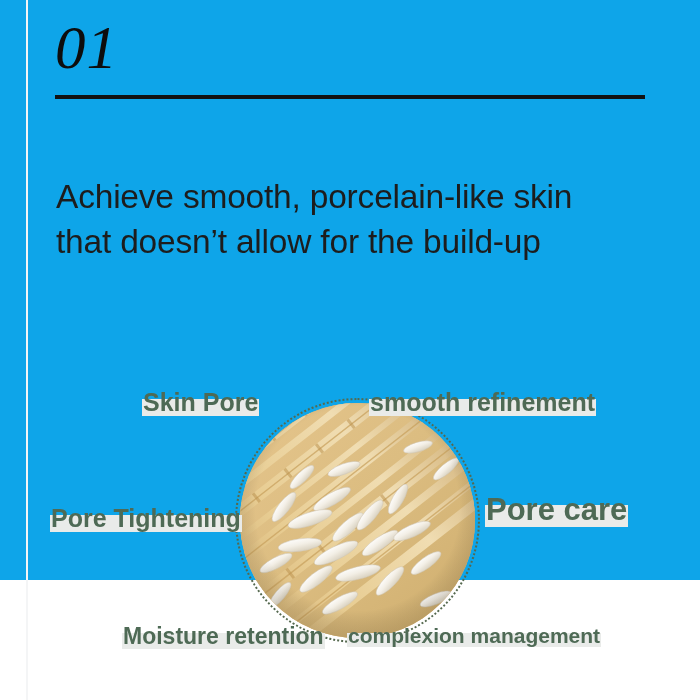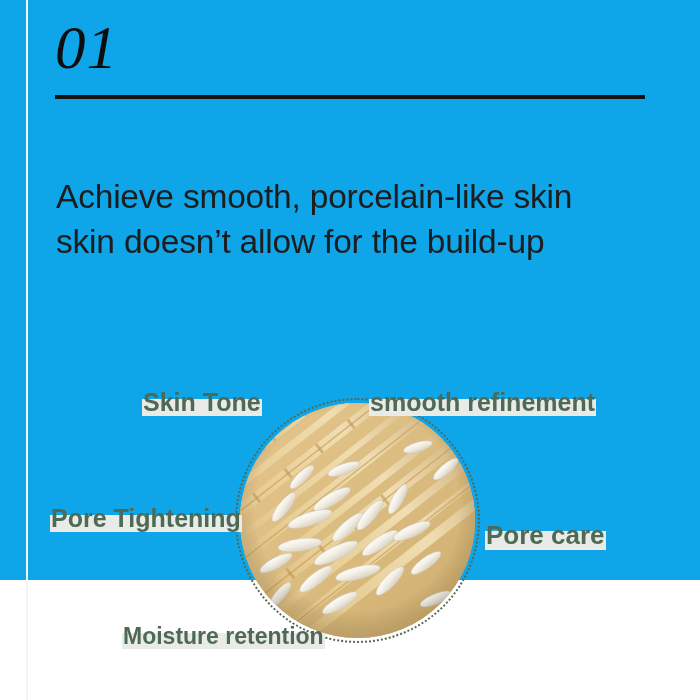--- a/index.html
+++ b/index.html
@@ -120,37 +120,37 @@
     line-height: 1;
   }
   .label .hl {
     background: linear-gradient(to top, #e9ebe9 0%, #e9ebe9 62%, rgba(233,235,233,0) 62%);
     padding: 0 1px;
   }
 
   .label-skin-tone        { left: 142px;  top: 20px;  font-size: 25px; }
   .label-texture          { left: 369px;  top: 20px;  font-size: 25px; }
   .label-skin-tightening  { left: 50px;   top: 136px; font-size: 25px; z-index: 3; }
-  .label-pore-care        { left: 485px;  top: 152px; font-size: 26px; }
+  .label-pore-care        { left: 485px;  top: 124px; font-size: 31px; }
   .label-moisture         { left: 122px;  top: 255px; font-size: 23px; }
   .label-complexion       { left: 347px;  top: 255px; font-size: 21px; }
 </style>
 </head>
 <body>
 
 <div class="page">
 
   <div class="page-edge"></div>
 
   <div class="step-number">01</div>
   <div class="header-rule"></div>
 
   <div class="headline">
     <span class="line">Achieve smooth, porcelain-like skin</span>
-    <span class="line">skin doesn’t allow for the build-up</span>
+    <span class="line">that doesn’t allow for the build-up</span>
   </div>
 
   <div class="diagram">
 
     <div class="circle-wrap">
       <div class="photo-circle">
         <svg viewBox="0 0 235 235" preserveAspectRatio="xMidYMid slice">
           <defs>
             <linearGradient id="bgg" x1="0" y1="0" x2="1" y2="1">
               <stop offset="0%" stop-color="#e5c58c"></stop>
@@ -312,34 +312,37 @@
               </g>
           </g>
 
           <rect width="235" height="235" fill="url(#vig)"></rect>
         </svg>
       </div>
       <div class="dot-ring"></div>
     </div>
 
     <div class="label label-skin-tone">
-      <span class="hl">Skin Tone</span>
+      <span class="hl">Skin Pore</span>
     </div>
 
     <div class="label label-texture">
       <span class="hl">smooth refinement</span>
     </div>
 
     <div class="label label-skin-tightening">
       <span class="hl">Pore Tightening</span>
     </div>
 
     <div class="label label-pore-care">
       <span class="hl">Pore care</span>
     </div>
 
     <div class="label label-moisture">
       <span class="hl">Moisture retention</span>
     </div>
 
+    <div class="label label-complexion">
+      <span class="hl">complexion management</span>
+    </div>
 
   </div>
 </div>
 
 </body></html>

